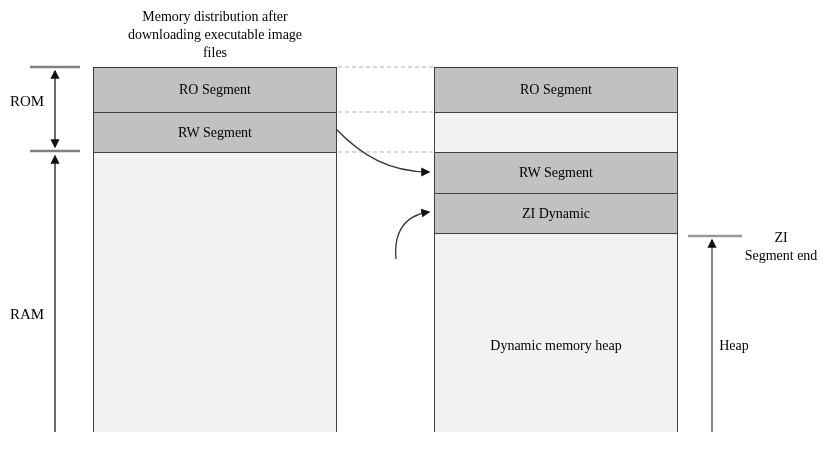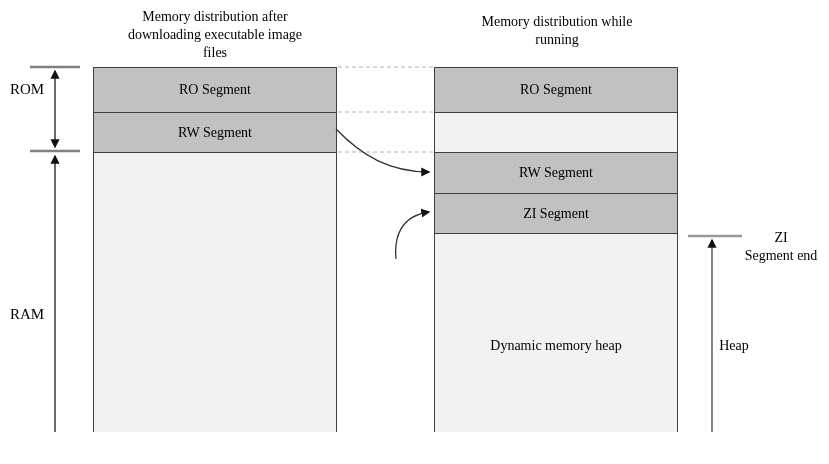--- a/index.html
+++ b/index.html
@@ -60,21 +60,21 @@
   #r-seg-ro   { height: 45px; }
   #r-seg-gap  { height: 40px; }
   #r-seg-rw   { height: 41px; }
   #r-seg-zi   { height: 40px; }
 
   .side-label {
     position: absolute;
     font-size: 15px;
     text-align: center;
   }
-  #rom-label { left: 0px;  top: 81px;  width: 54px; text-align: center; }
+  #rom-label { left: 0px;  top: 93px;  width: 54px; text-align: center; }
   #ram-label { left: 0px;  top: 306px; width: 54px; }
 
   .annotation {
     position: absolute;
     font-size: 14px;
     line-height: 18px;
     text-align: center;
   }
   #zi-end-label { left: 726px; top: 229px; width: 110px; white-space: pre-line; }
   #heap-label   { left: 704px; top: 337px; width: 60px; }
@@ -85,21 +85,20 @@
     top: 0;
     pointer-events: none;
   }
 </style>
 </head>
 <body>
 
 <div id="canvas">
 
   <div class="title" id="left-title">Memory distribution after downloading executable image files</div>
-  <div class="title" id="right-title">Memory distribution while running</div>
 
   <div class="column" id="left-column">
     <div class="segment dark bb" id="l-seg-ro">
       <span>RO Segment</span>
     </div>
     <div class="segment dark bb" id="l-seg-rw">
       <span>RW Segment</span>
     </div>
     <div class="segment light fill" id="l-seg-empty">
       <span></span>
@@ -110,21 +109,21 @@
     <div class="segment dark bb" id="r-seg-ro">
       <span>RO Segment</span>
     </div>
     <div class="segment light bb" id="r-seg-gap">
       <span></span>
     </div>
     <div class="segment dark bb" id="r-seg-rw">
       <span>RW Segment</span>
     </div>
     <div class="segment dark bb" id="r-seg-zi">
-      <span>ZI Segment</span>
+      <span>ZI Dynamic</span>
     </div>
     <div class="segment light fill" id="r-seg-heap">
       <span>Dynamic memory heap</span>
     </div>
   </div>
 
   <div class="side-label" id="rom-label">ROM</div>
   <div class="side-label" id="ram-label">RAM</div>
 
   <div class="annotation" id="zi-end-label">ZI

